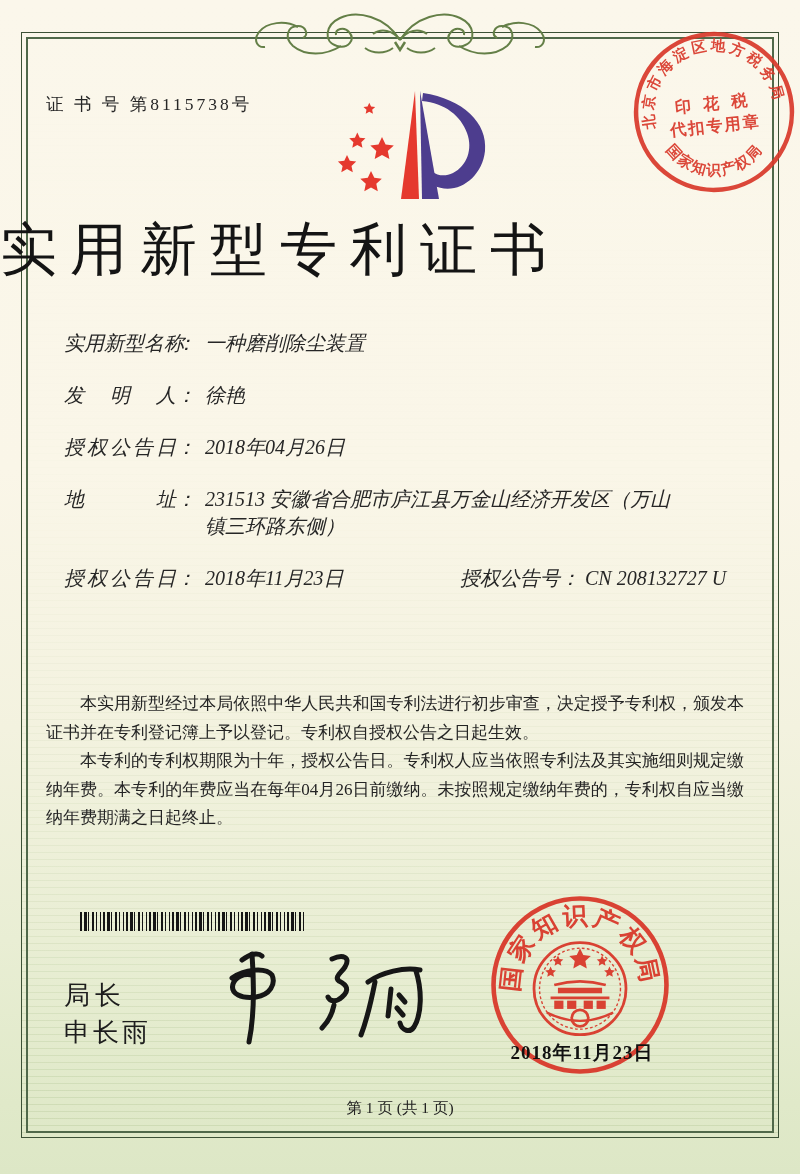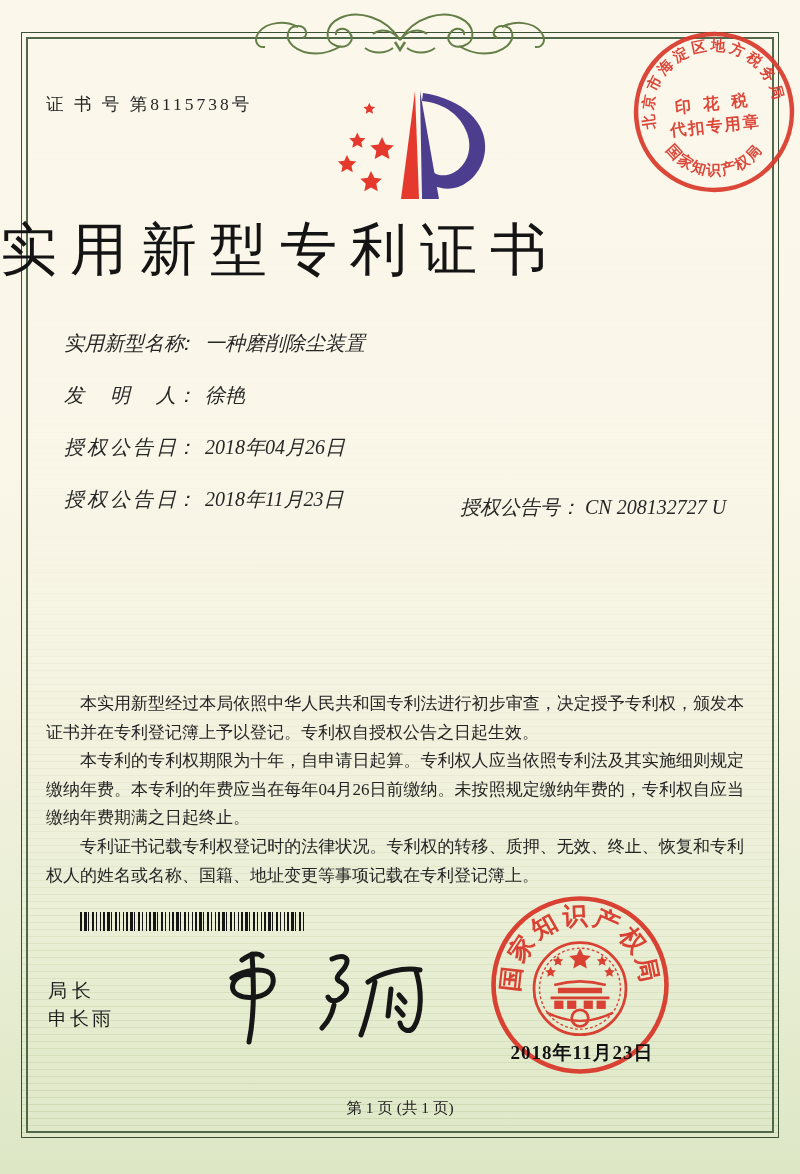--- a/index.html
+++ b/index.html
@@ -19,26 +19,26 @@
   .cert-no{position:absolute;left:46px;top:92px;font-size:17.5px;letter-spacing:3px;}
   .logo{position:absolute;left:325px;top:85px;}
   .tax-seal{position:absolute;left:630px;top:28px;transform:rotate(-6deg);opacity:.92;}
   .doc-title{position:absolute;left:0;right:0;top:212px;text-align:left;font-size:57px;font-weight:normal;letter-spacing:13px;color:#141414;}
   .fields{position:absolute;left:64px;top:330px;width:690px;font-size:20px;line-height:27px;font-style:italic;}
   .frow{margin-bottom:25px;position:relative;white-space:nowrap;}
   .flabel{display:inline-block;width:112px;text-align:justify;text-align-last:justify;vertical-align:top;}
   .fcolon{display:inline-block;vertical-align:top;}
   .fvalue{display:inline-block;vertical-align:top;margin-left:4px;}
   .frow-address .fvalue{white-space:normal;width:478px;}
-  .pair-right{position:absolute;left:396px;top:8px;}
+  .pair-right{position:absolute;left:396px;top:0;}
   .body-text{position:absolute;left:46px;right:56px;top:690px;font-size:17px;line-height:28.6px;text-align:justify;color:#242424;}
   .body-text p{margin:0;text-indent:2em;}
   .barcode{position:absolute;left:80px;top:912px;width:226px;height:19px;
     background:repeating-linear-gradient(90deg,#151515 0 2px,rgba(0,0,0,0) 2px 4px,#151515 4px 7px,rgba(0,0,0,0) 7px 8px,#151515 8px 9px,rgba(0,0,0,0) 9px 12px,#151515 12px 14px,rgba(0,0,0,0) 14px 16px,#151515 16px 17px,rgba(0,0,0,0) 17px 20px,#151515 20px 21px,rgba(0,0,0,0) 21px 23px);}
-  .officer{position:absolute;left:48px;top:978px;font-size:19px;letter-spacing:5px;font-family:Liberation Sans, sans-serif;color:#1d1d1d;}
+  .officer{position:absolute;left:64px;top:978px;font-size:26px;letter-spacing:5px;font-family:Liberation Sans, sans-serif;color:#1d1d1d;}
   .officer .name{margin-top:2px;letter-spacing:3px;}
   .signature{position:absolute;left:212px;top:942px;}
   .grant-seal{position:absolute;left:488px;top:893px;opacity:.95;}
   .seal-date{position:absolute;left:492px;top:1040px;width:180px;text-align:center;font-size:19px;font-weight:bold;letter-spacing:1px;color:#111;}
   .footer{position:absolute;left:0;right:0;top:1098px;text-align:center;font-size:15.5px;color:#222;}
 </style>
 </head>
 <body>
 
 <div class="page">
@@ -108,34 +108,37 @@
       <span class="fvalue">一种磨削除尘装置</span>
     </div>
     <div class="frow">
       <span class="flabel">发明人</span><span class="fcolon">：</span>
       <span class="fvalue">徐艳</span>
     </div>
     <div class="frow">
       <span class="flabel">授权公告日</span><span class="fcolon">：</span>
       <span class="fvalue">2018年04月26日</span>
     </div>
+    <div class="frow frow-address">
+      <span class="flabel">地址</span><span class="fcolon">：</span>
+      <span class="fvalue">231513 安徽省合肥市庐江县万金山经济开发区（万山镇三环路东侧）</span>
+    </div>
     <div class="frow">
       <span class="flabel">授权公告日</span><span class="fcolon">：</span>
       <span class="fvalue">2018年11月23日</span>
       <span class="pair-right">
         <span>授权公告号</span><span>：</span>
         <span>CN 208132727 U</span>
       </span>
     </div>
   </div>
 
   <div class="body-text">
     <p>本实用新型经过本局依照中华人民共和国专利法进行初步审查，决定授予专利权，颁发本证书并在专利登记簿上予以登记。专利权自授权公告之日起生效。</p>
-    <p>本专利的专利权期限为十年，自申请日起算。专利权人应当依照专利法及其实施细则规定缴纳年费。本专利的年费应当在每年04月26日前缴纳。未按照规定缴纳年费的，专利权自应当缴纳年费期满之日起终止。</p>
-    <p>专利证书记载专利权登记时的法律状况。专利权的转移、质押、无效、终止、恢复和专利权人的姓名或名称、国籍、地址变更等事项记载在专利登记簿上。</p>
+    <p>本专利的专利权期限为十年，授权公告日。专利权人应当依照专利法及其实施细则规定缴纳年费。本专利的年费应当在每年04月26日前缴纳。未按照规定缴纳年费的，专利权自应当缴纳年费期满之日起终止。</p>
   </div>
 
   <div class="barcode"></div>
 
   <div class="officer">
     <div>局长</div>
     <div class="name">申长雨</div>
   </div>
 
   <svg class="signature" width="220" height="108" viewBox="0 0 220 108">

